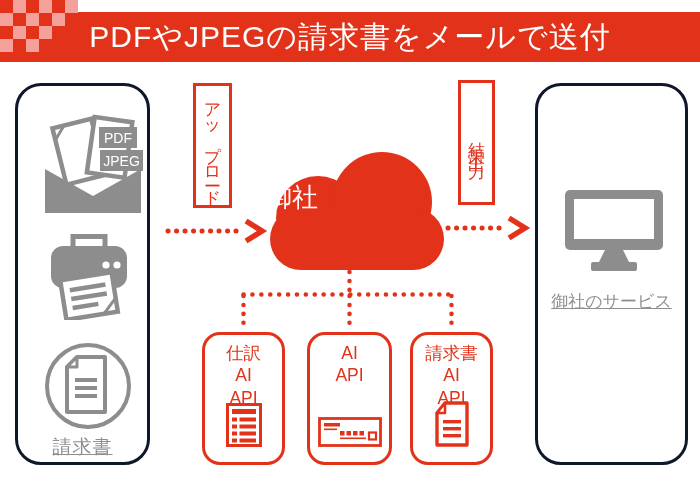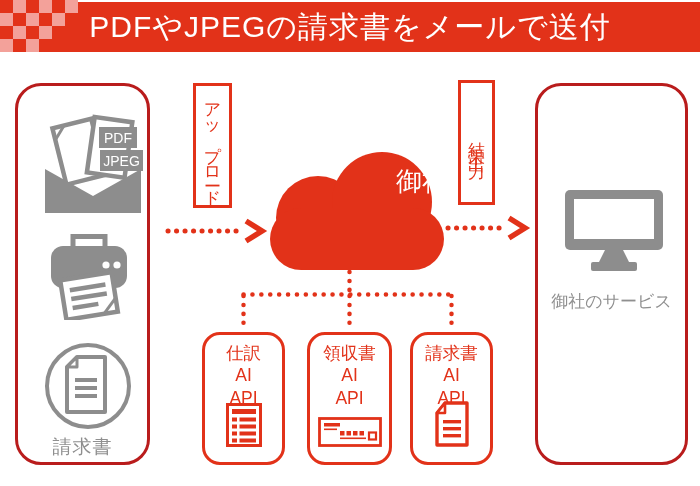--- a/index.html
+++ b/index.html
@@ -1,48 +1,48 @@
 <!DOCTYPE html>
 <html><head>
 <meta charset="utf-8">
 <style>
   html,body{margin:0;padding:0;background:#fff;}
   #page{position:relative;width:700px;height:486px;background:#fff;overflow:hidden;
         font-family:"Liberation Sans","DejaVu Sans",sans-serif;}
 
   
-  .banner{position:absolute;left:0;top:2px;width:700px;height:50px;background:#e23219;z-index:2;}
+  .banner{position:absolute;left:0;top:12px;width:700px;height:50px;background:#e23219;z-index:2;}
   .banner .title{width:100%;height:50px;line-height:50px;text-align:center;color:#fff;
                  font-size:30px;font-weight:400;letter-spacing:1px;}
   .checker{position:absolute;left:0;top:0;width:78px;height:52px;z-index:3;
            background:conic-gradient(#f3a19a 0 90deg,#e23219 0 180deg,#f3a19a 0 270deg,#e23219 0 360deg);
            background-size:26px 26px;
            clip-path:polygon(0 0,78px 0,78px 13px,65px 13px,65px 26px,52px 26px,52px 39px,39px 39px,39px 52px,0 52px);}
 
   
-  .panel{position:absolute;border:3px solid #b91c1c;border-radius:26px;background:#fff;
+  .panel{position:absolute;border:3px solid #0f172a;border-radius:26px;background:#fff;
          box-sizing:border-box;z-index:2;}
   .panel-left{left:15px;top:83px;width:135px;height:382px;}
   .panel-right{left:535px;top:83px;width:153px;height:382px;}
   .panel .abs{position:absolute;}
-  .gray-caption{position:absolute;width:100%;text-align:center;color:#8f8f8f;}
+  .gray-caption{position:absolute;width:100%;text-align:center;color:#8f8f8f;text-decoration:underline;}
   .caption-invoice{top:348px;font-size:19px;letter-spacing:1px;}
   .caption-service{top:203px;font-size:17px;line-height:1.55;}
 
   
   .vlabel{position:absolute;border:3px solid #e23219;background:#fff;box-sizing:border-box;
           color:#e23219;writing-mode:vertical-rl;text-orientation:upright;
           display:flex;align-items:center;justify-content:center;
           font-size:17px;z-index:2;}
   .vlabel-upload{left:193px;top:83px;width:39px;height:125px;letter-spacing:2px;}
   .vlabel-result{left:458px;top:80px;width:37px;height:125px;letter-spacing:7px;}
 
   
   .cloud{position:absolute;left:266px;top:146px;width:182px;height:124px;z-index:2;}
-  .cloud .cloud-text{position:absolute;left:0;top:20px;width:100%;text-align:right;color:#fff;
+  .cloud .cloud-text{position:absolute;left:0;top:36px;width:100%;text-align:left;color:#fff;
                      font-size:26px;line-height:1.22;}
 
   
   .connectors{position:absolute;left:0;top:0;width:700px;height:486px;z-index:1;}
 
   
   .api-box{position:absolute;top:332px;height:133px;border:3px solid #e23219;border-radius:18px;
            background:#fff;box-sizing:border-box;z-index:2;text-align:center;color:#e23219;}
   .api-box .lines{margin-top:7px;font-size:17.5px;line-height:1.28;}
   .api-box .icon-wrap{position:absolute;bottom:11px;left:0;width:100%;text-align:center;}
@@ -153,21 +153,20 @@
         <rect x="6" y="28.5" width="5" height="4" fill="#e23219"></rect>
           <rect x="13.5" y="28.5" width="16.5" height="4" fill="#e23219"></rect>
         <rect x="6" y="35.5" width="5" height="4" fill="#e23219"></rect>
           <rect x="13.5" y="35.5" width="16.5" height="4" fill="#e23219"></rect>
       </svg>
     </div>
   </div>
 
   <div class="api-box api-2">
     <div class="lines">
-      <div>領収書</div>
       <div>AI</div>
       <div>API</div>
     </div>
     <div class="icon-wrap">
       <svg width="64" height="30" viewBox="0 0 64 30">
         <rect x="1.5" y="1.5" width="61" height="27" fill="#fff" stroke="#e23219" stroke-width="2.8"></rect>
         <rect x="6" y="6" width="16" height="3.5" fill="#e23219"></rect>
         <rect x="6" y="11.5" width="13" height="1.6" fill="#e23219"></rect>
         <rect x="22" y="14" width="4.5" height="4.5" fill="#e23219"></rect>
         <rect x="28.5" y="14" width="4.5" height="4.5" fill="#e23219"></rect>

